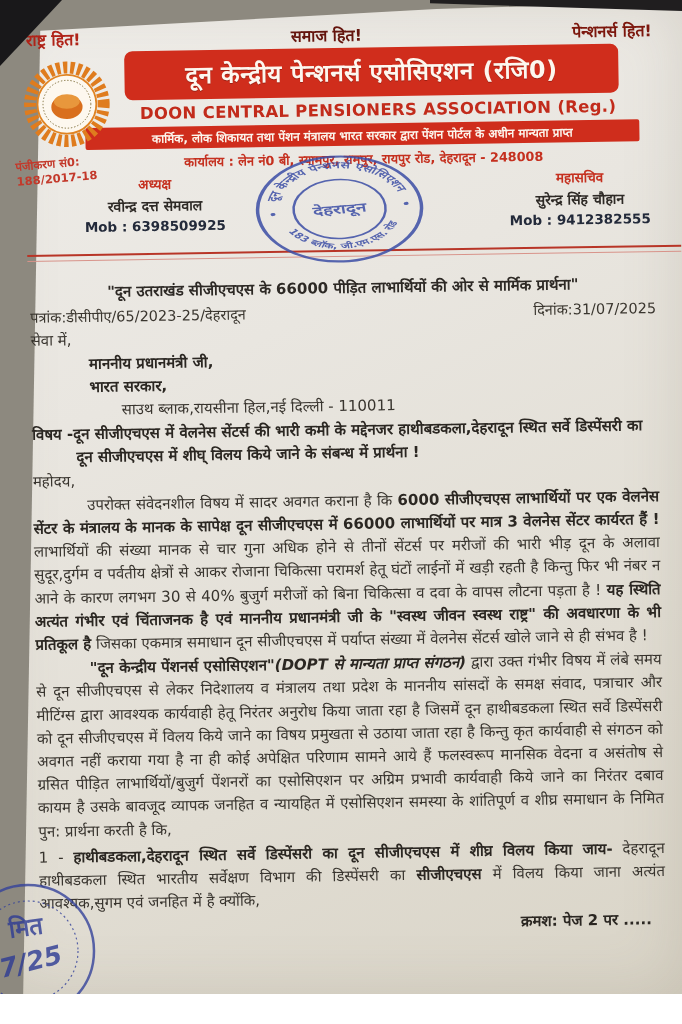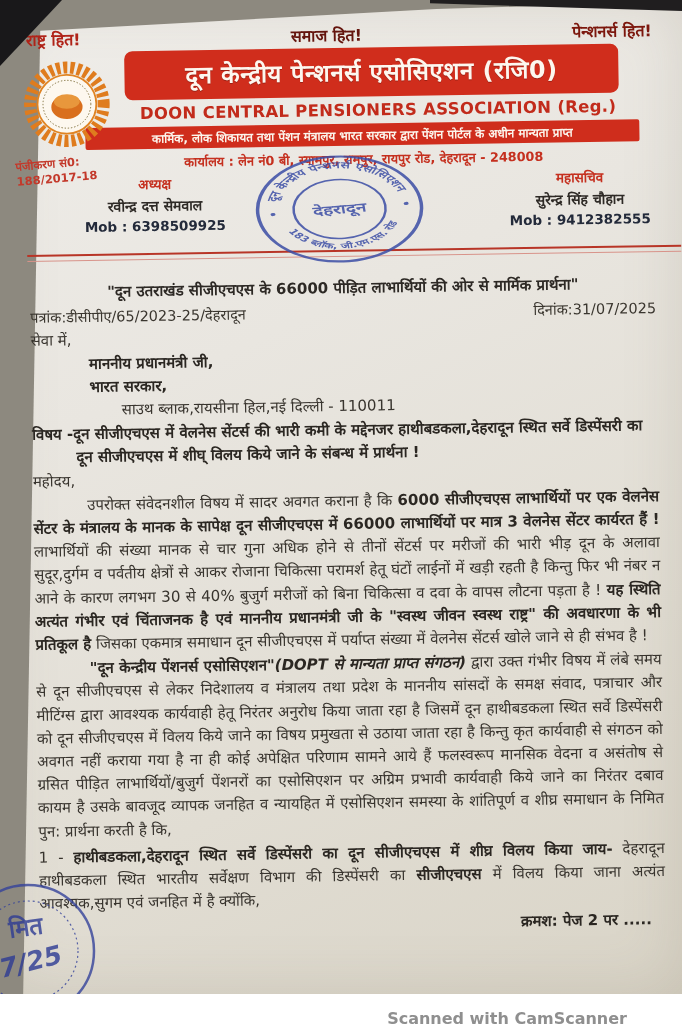--- a/index.html
+++ b/index.html
@@ -160,16 +160,13 @@
       <circle cx="62" cy="85" r="66" fill="none" stroke="#35439b" stroke-width="2.5"></circle>
       <circle cx="62" cy="85" r="50" fill="none" stroke="#35439b" stroke-width="1.2" stroke-dasharray="2 3"></circle>
       <text x="44" y="72" fill="#2d3b94" font-size="24" font-weight="bold" transform="rotate(-8 44 72)">मित</text>
       <text x="36" y="112" fill="#2d3b94" font-size="26" font-weight="bold" font-style="italic" transform="rotate(-14 36 112)">7/25</text>
     </svg>
 
     <div class="wedge-tl"></div>
     <div class="wedge-top-right"></div>
   </div>
 
-  <div class="scan-strip">
-    <span class="scan-credit">Scanned with CamScanner</span>
-  </div>
 </div>
 
 </body></html>

